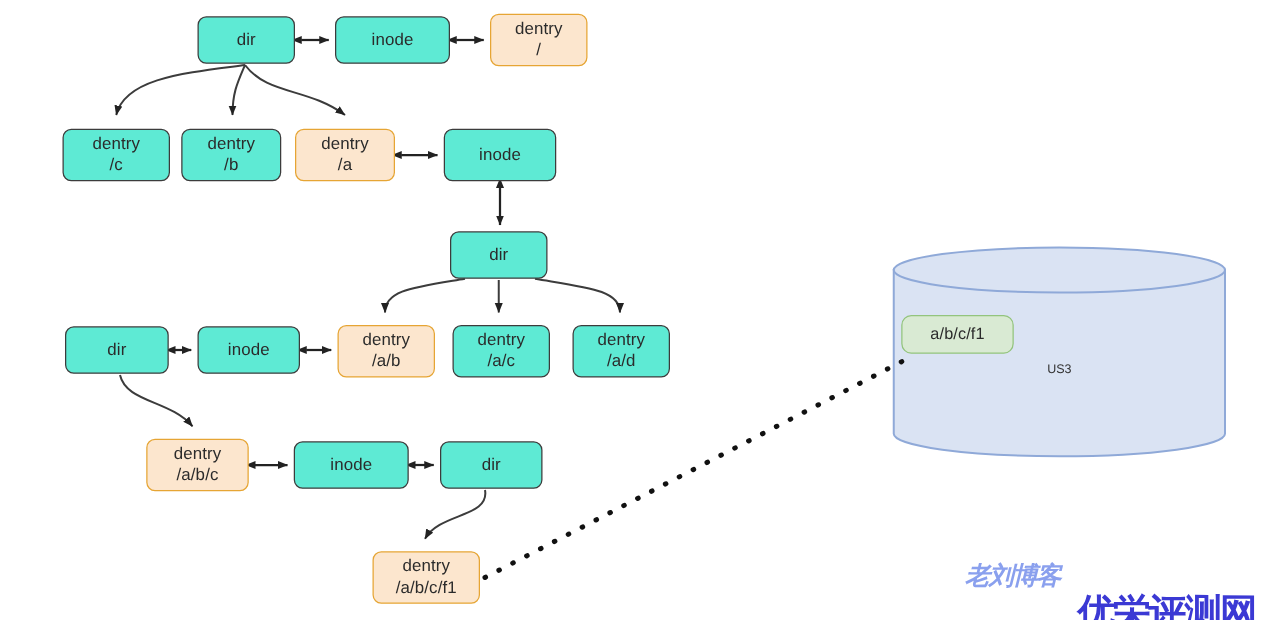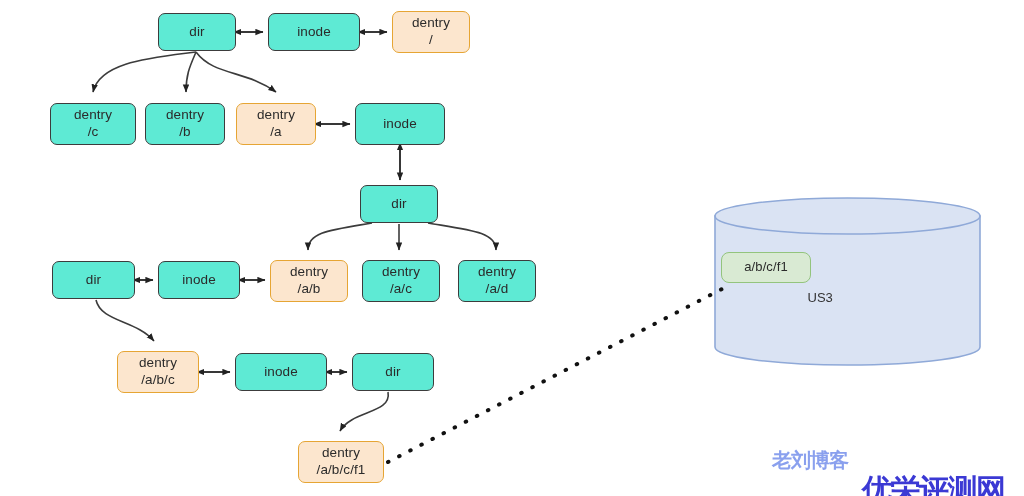--- a/index.html
+++ b/index.html
@@ -43,23 +43,23 @@
   }
   .node.green {
     background: #d9ead3;
     border-color: #93c47d;
     border-width: 1.4px;
     border-radius: 8px;
     font-size: 13px;
   }
   .cyl-label {
     position: absolute;
-    font-size: 13px;
+    font-size: 10px;
     color: #333333;
-    text-align: left;
+    text-align: center;
   }
   .wm {
     position: absolute;
     font-family: "DejaVu Sans", sans-serif;
     white-space: nowrap;
     pointer-events: none;
   }
   .wm-back {
     color: #8aa0ee;
     font-size: 20px;
@@ -144,14 +144,14 @@
     <div class="node" style="left: 235px; top: 353px; width: 92px; height: 38px;">inode</div>
     <div class="node" style="left: 352px; top: 353px; width: 82px; height: 38px;">dir</div>
     <div class="node orange" style="left: 298px; top: 441px; width: 86px; height: 42px;">dentry
 /a/b/c/f1</div>
   </div>
 
 <div class="node green" id="object-box" style="left: 721px; top: 252px; width: 90px; height: 31px;">a/b/c/f1</div>
 
 <div class="cyl-label" id="cyl-label" style="left: 807.5px; top: 290px; width: 80px;">US3</div>
 
-<div class="wm wm-back" style="left:772px; top:447px;">老刘博客</div>
+<div class="wm wm-back" style="left:772px; top:447px;font-style:italic;">老刘博客</div>
 <div class="wm wm-front" style="left:862px; top:470px;">优栄评测网</div>
 
 </body></html>

